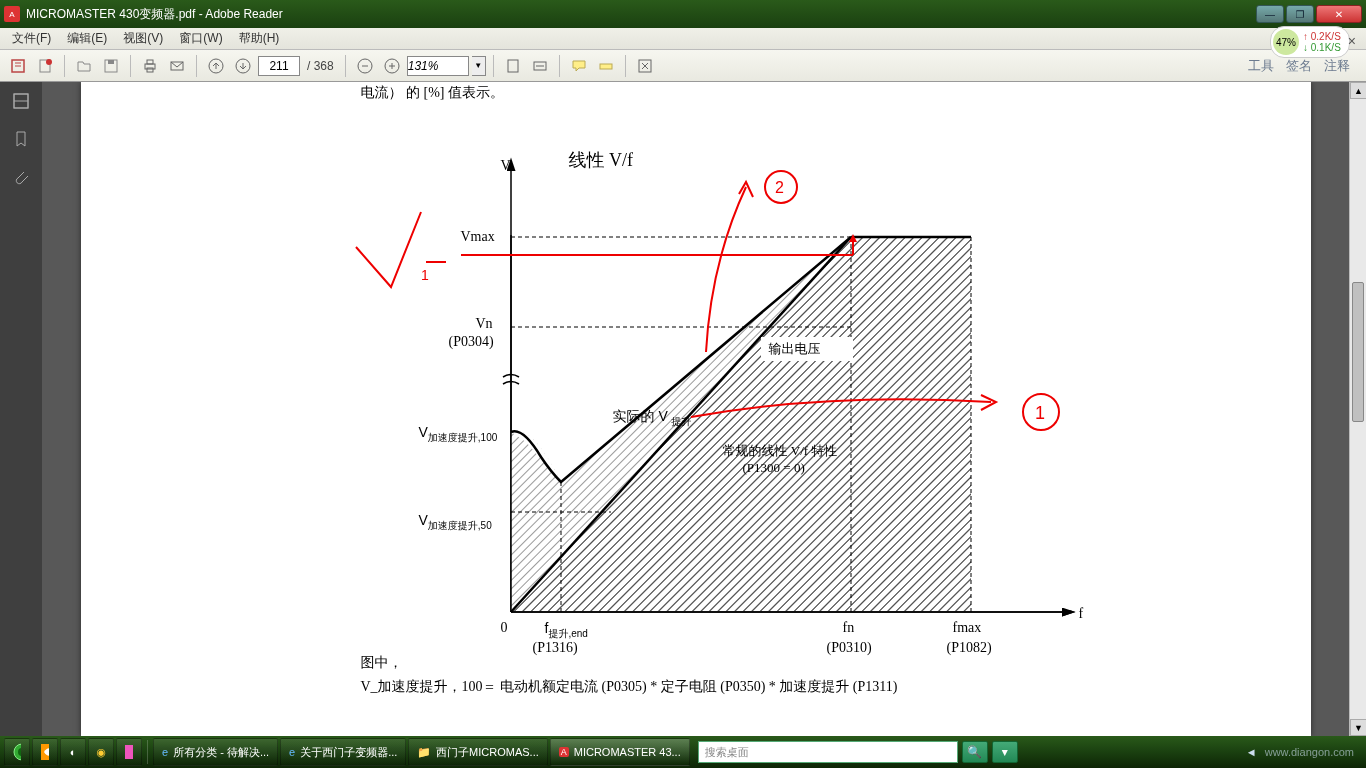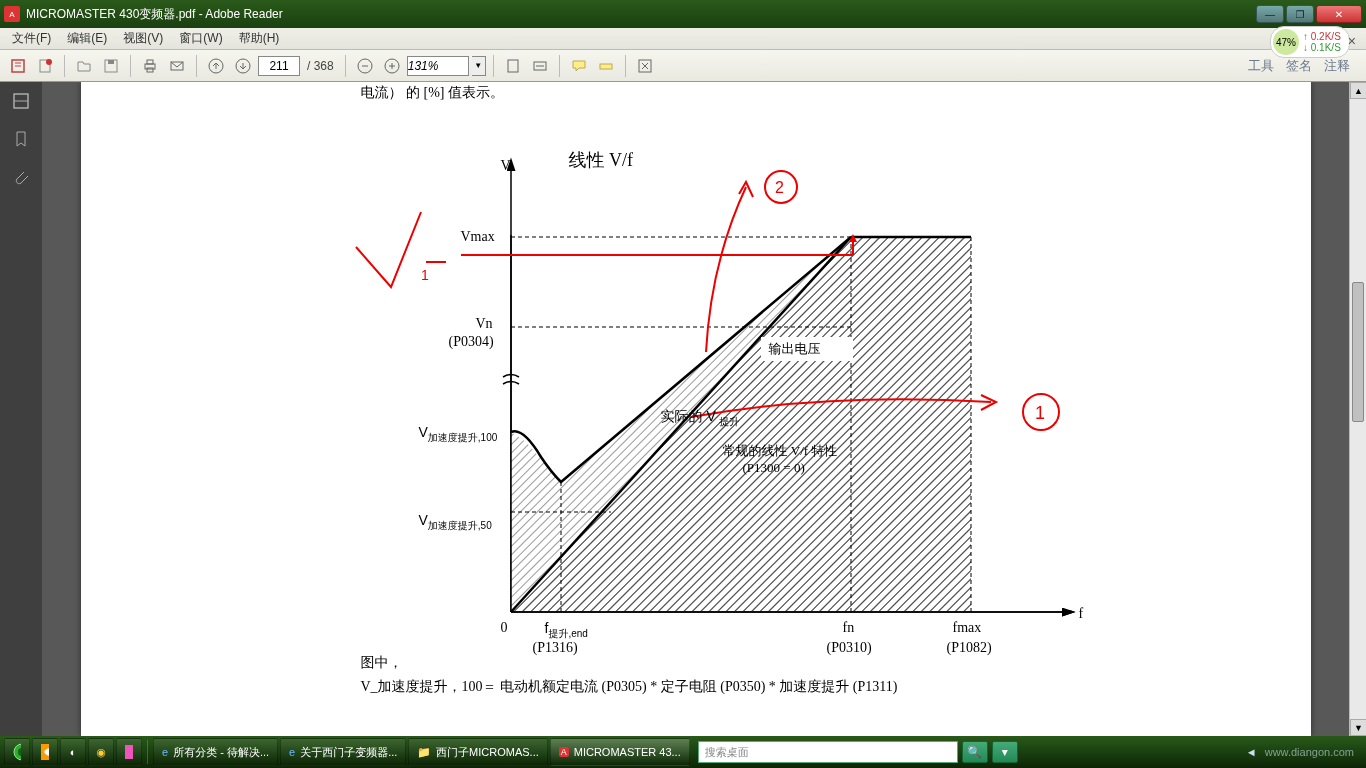--- a/index.html
+++ b/index.html
@@ -305,21 +305,21 @@
         <div class="doctext" style="left:68px; top:400px;"><span>V</span><sub style="font-size:10px">加速度提升,50</sub></div>
 
         <div class="doctext" style="left:150px; top:508px;">0</div>
         <div class="doctext" style="left:194px; top:508px;"><span>f</span><sub style="font-size:10px">提升,end</sub></div>
         <div class="doctext" style="left:182px; top:528px;">(P1316)</div>
         <div class="doctext" style="left:492px; top:508px;">fn</div>
         <div class="doctext" style="left:476px; top:528px;">(P0310)</div>
         <div class="doctext" style="left:602px; top:508px;">fmax</div>
         <div class="doctext" style="left:596px; top:528px;text-align:center;">(P1082)</div>
 
-        <div class="doctext" style="left:262px; top:296px;margin-left:48px;"><span>实际的  V</span> <sub style="font-size:10px">提升</sub></div>
+        <div class="doctext" style="left:262px; top:296px;"><span>实际的  V</span> <sub style="font-size:10px">提升</sub></div>
         <div class="doctext" style="left:418px; top:228px; font-size:13px;">输出电压</div>
         <div class="doctext" style="left:372px; top:330px; font-size:13px;">常规的线性 V/f 特性</div>
         <div class="doctext" style="left:392px; top:348px; font-size:13px;">(P1300 = 0)</div>
       </div>
 
       <div class="doctext" style="left:280px; top:572px;">图中，</div>
       <div class="doctext" style="left:280px; top:596px;">V_加速度提升，100＝ 电动机额定电流 (P0305) * 定子电阻 (P0350) * 加速度提升 (P1311)</div>
     </div>
   </div>
 

